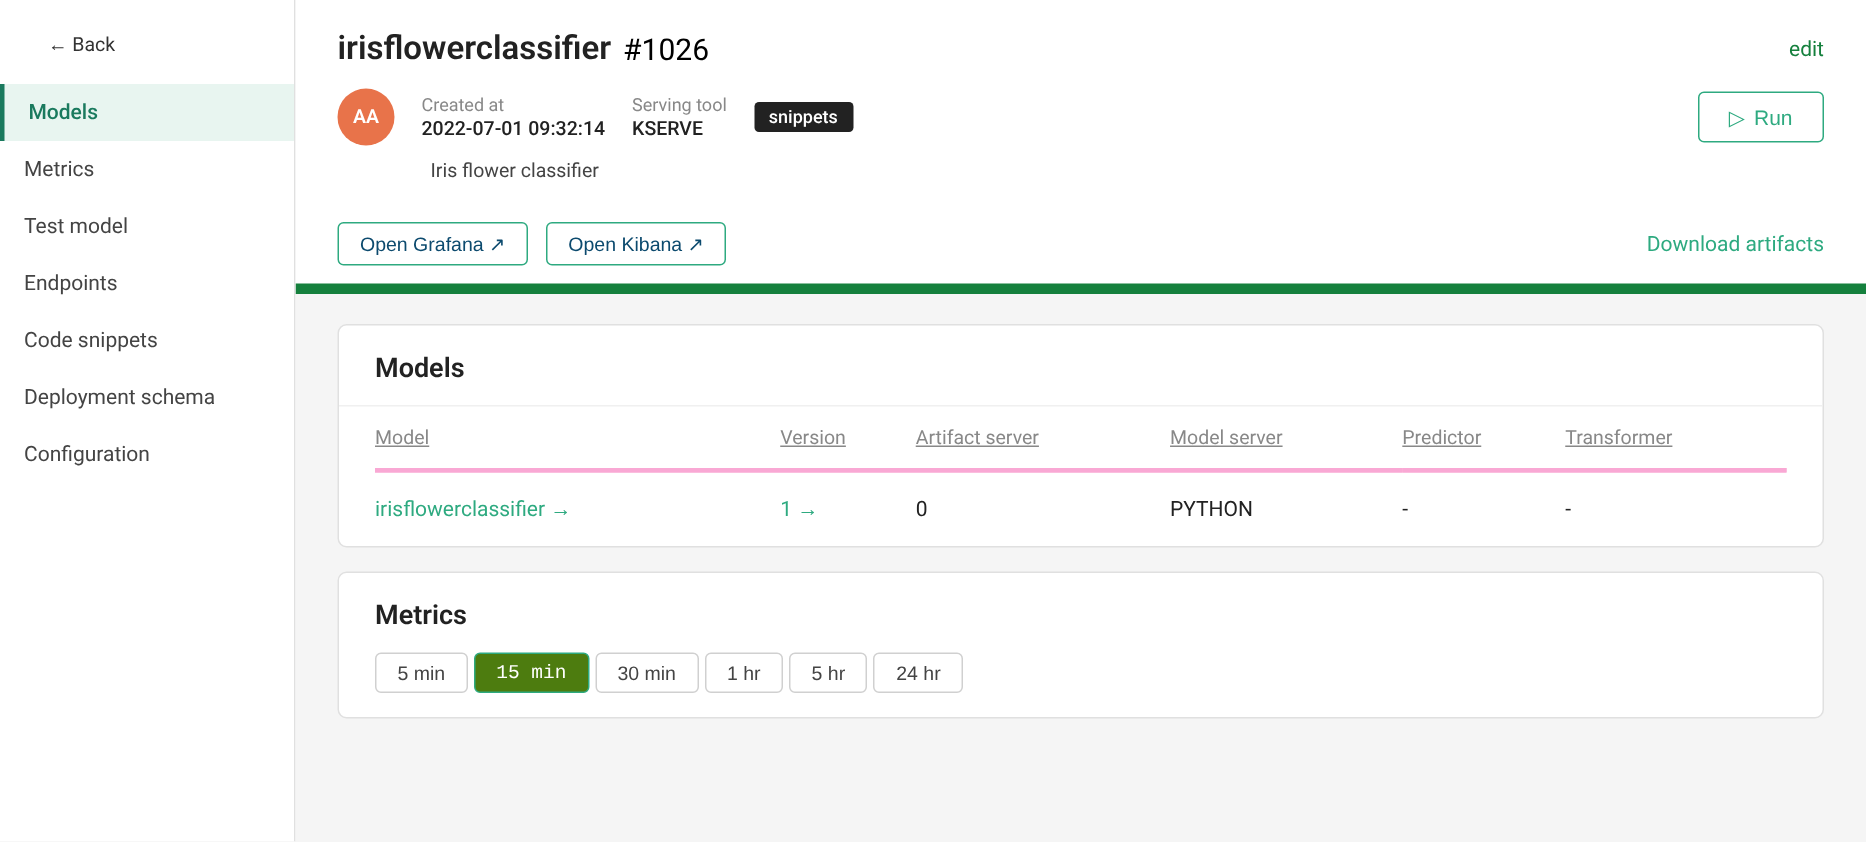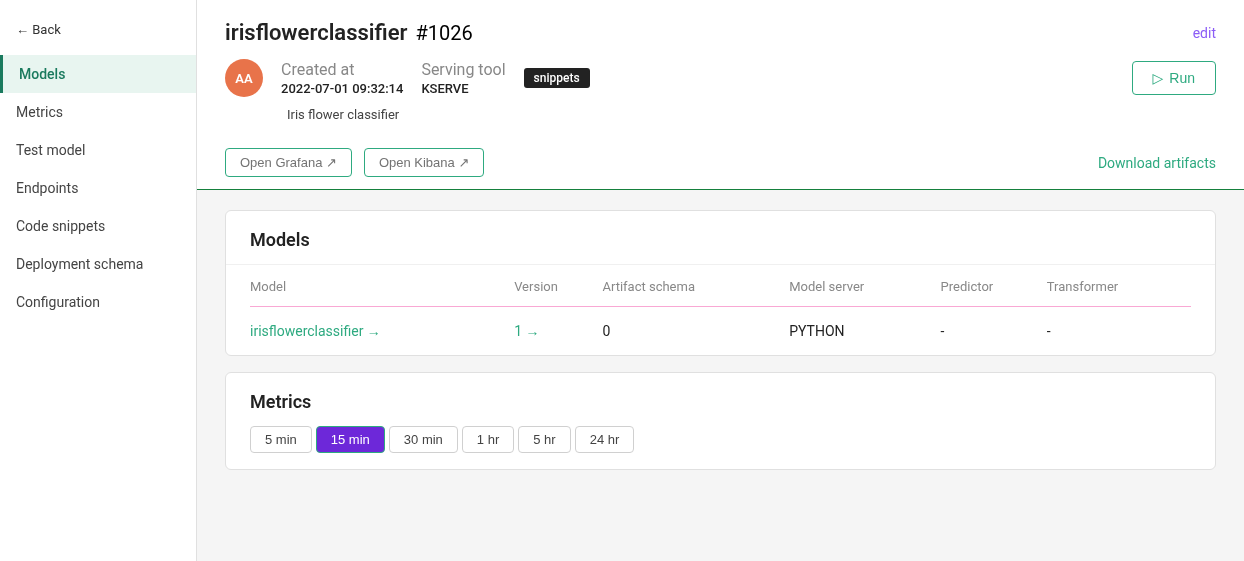--- a/index.html
+++ b/index.html
@@ -9,21 +9,21 @@
     .sidebar {
       width: 197px;
       background: #fff;
       border-right: 1px solid #e0e0e0;
       display: flex;
       flex-direction: column;
       padding-top: 12px;
       flex-shrink: 0;
     }
     .sidebar-back {
-      padding: 10px 16px;
+      padding: 10px 32px;
       font-size: 13px;
       color: #333;
       cursor: pointer;
       display: flex;
       align-items: center;
       gap: 6px;
     }
     .sidebar-nav {
       margin-top: 8px;
     }
@@ -44,21 +44,21 @@
     
     .main {
       flex: 1;
       overflow-y: auto;
       background: #f5f5f5;
     }
 
     .main-header {
       background: #fff;
       padding: 20px 28px 0 28px;
-      border-bottom: 1px solid #15803d;
+      border-bottom: 7px solid #15803d;
     }
 
     .title-row {
       display: flex;
       align-items: center;
       justify-content: space-between;
       margin-bottom: 14px;
     }
 
     .model-title {
@@ -71,21 +71,21 @@
     }
 
     .model-id {
       font-size: 20px;
       color: #000000;
       font-weight: 400;
     }
 
     .edit-link {
       font-size: 14px;
-      color: #8b5cf6;
+      color: #15803d;
       cursor: pointer;
       text-decoration: none;
     }
 
     .avatar {
       width: 38px;
       height: 38px;
       border-radius: 50%;
       background: #e8734a;
       color: #fff;
@@ -96,21 +96,21 @@
       font-weight: 600;
       flex-shrink: 0;
     }
 
     .meta-item {
       display: flex;
       flex-direction: column;
       gap: 2px;
     }
     .meta-label {
-      font-size: 16px;
+      font-size: 12px;
       color: #888;
     }
     .meta-value {
       font-size: 13px;
       color: #222;
       font-weight: 500;
     }
 
     .status-badge {
       background: #222;
@@ -147,21 +147,21 @@
       align-items: center;
       padding: 12px 0;
       gap: 12px;
     }
 
     .outline-btn {
       padding: 6px 14px;
       border: 1px solid #2eaa80;
       border-radius: 4px;
       background: #fff;
-      color: #737373;
+      color: #0c4a6e;
       font-size: 13px;
       cursor: pointer;
       display: flex;
       align-items: center;
       gap: 4px;
     }
 
     .download-link {
       margin-left: auto;
       color: #2eaa80;
@@ -201,21 +201,22 @@
       width: 100%;
       border-collapse: collapse;
     }
 
     th {
       text-align: left;
       padding: 14px 0 12px 0;
       font-size: 13px;
       color: #888;
       font-weight: 400;
-      border-bottom: 1px solid #f9a8d4;
+      border-bottom: 3px solid #f9a8d4;
+      text-decoration: underline;
     }
 
     td {
       padding: 16px 0;
       font-size: 14px;
       color: #222;
     }
 
     .table-link {
       color: #2eaa80;
@@ -240,23 +241,24 @@
     .time-tab {
       padding: 5px 14px;
       border: 1px solid #d0d0d0;
       border-radius: 4px;
       font-size: 13px;
       color: #444;
       cursor: pointer;
       background: #fff;
     }
     .time-tab.active {
-      background: #6d28d9;
+      background: #4d7c0f;
       color: #fff;
       border-color: #2eaa80;
+      font-family: Liberation Mono, monospace;
     }
   </style>
 </head>
 <body>
 
 <nav class="sidebar">
   <div class="sidebar-back">← Back</div>
   <div class="sidebar-nav">
     <a class="sidebar-item active">Models</a>
     <a class="sidebar-item">Metrics</a>
@@ -308,21 +310,21 @@
   <div class="content-area">
 
     <div class="card">
       <div class="card-header">Models</div>
       <div class="table-wrapper">
         <table>
           <thead>
             <tr>
               <th>Model</th>
               <th>Version</th>
-              <th>Artifact schema</th>
+              <th>Artifact server</th>
               <th>Model server</th>
               <th>Predictor</th>
               <th>Transformer</th>
             </tr>
           </thead>
           <tbody>
             <tr>
               <td>
                 <a class="table-link">irisflowerclassifier →</a>
               </td>

